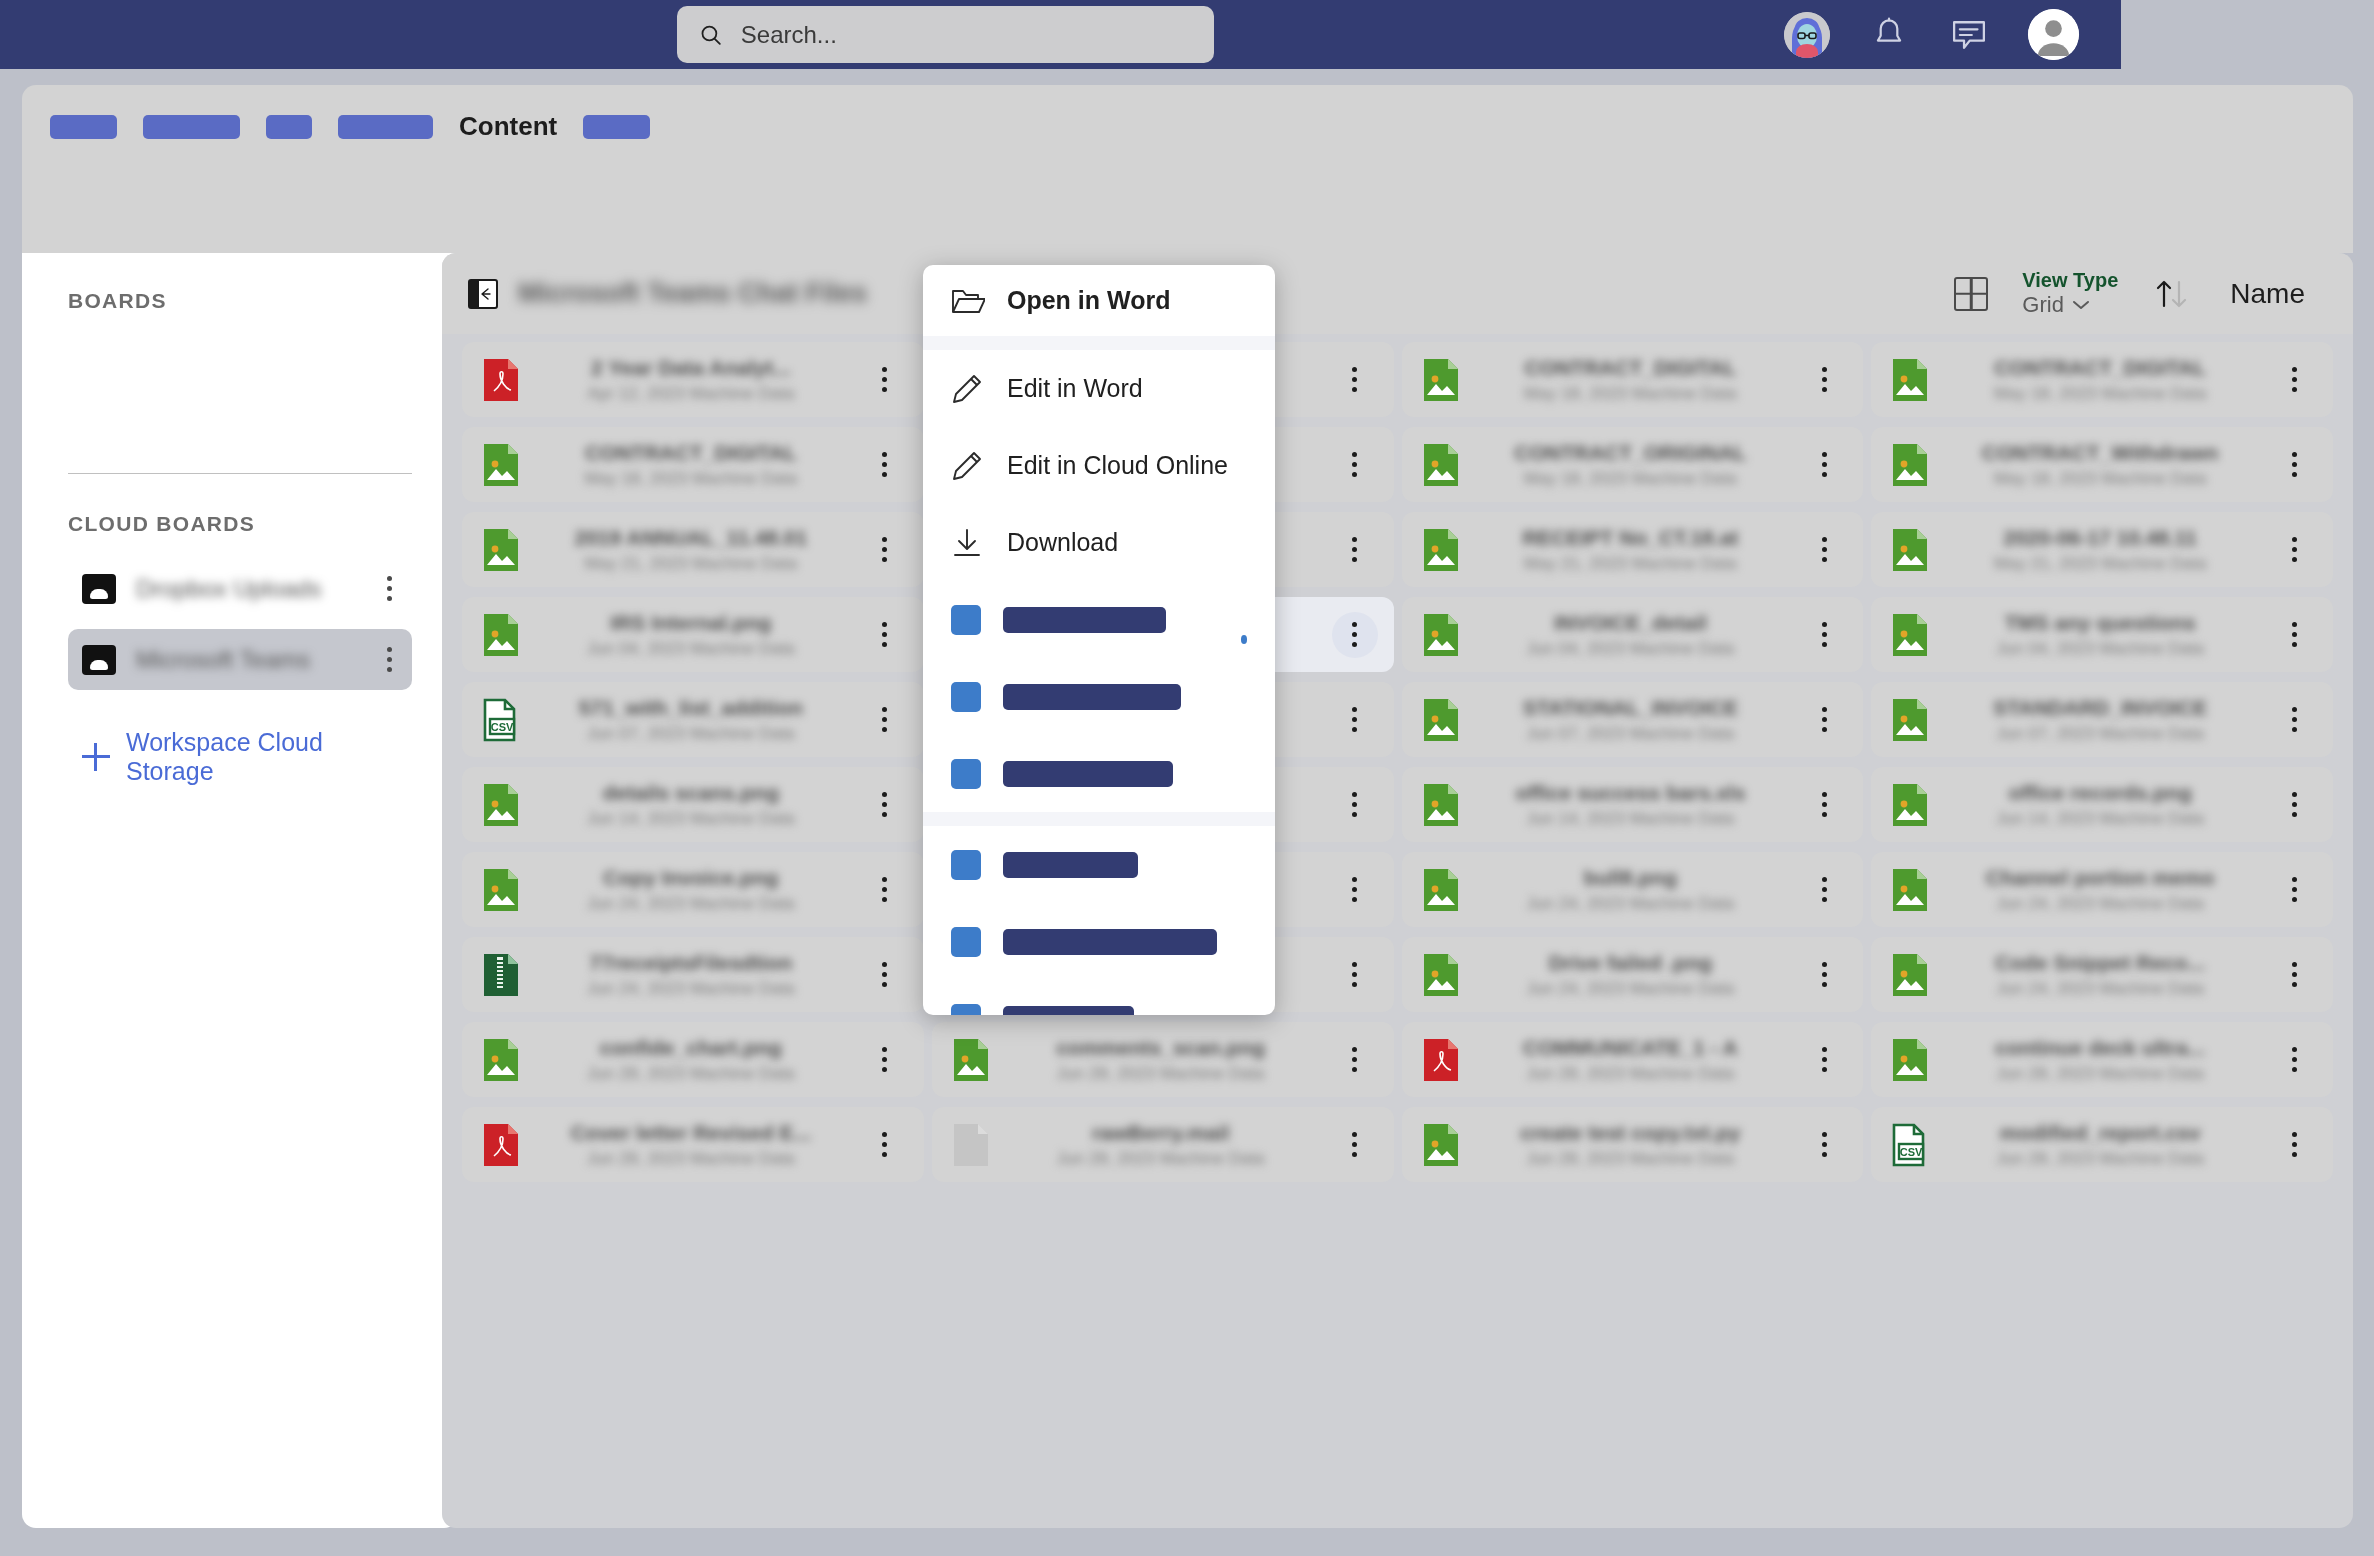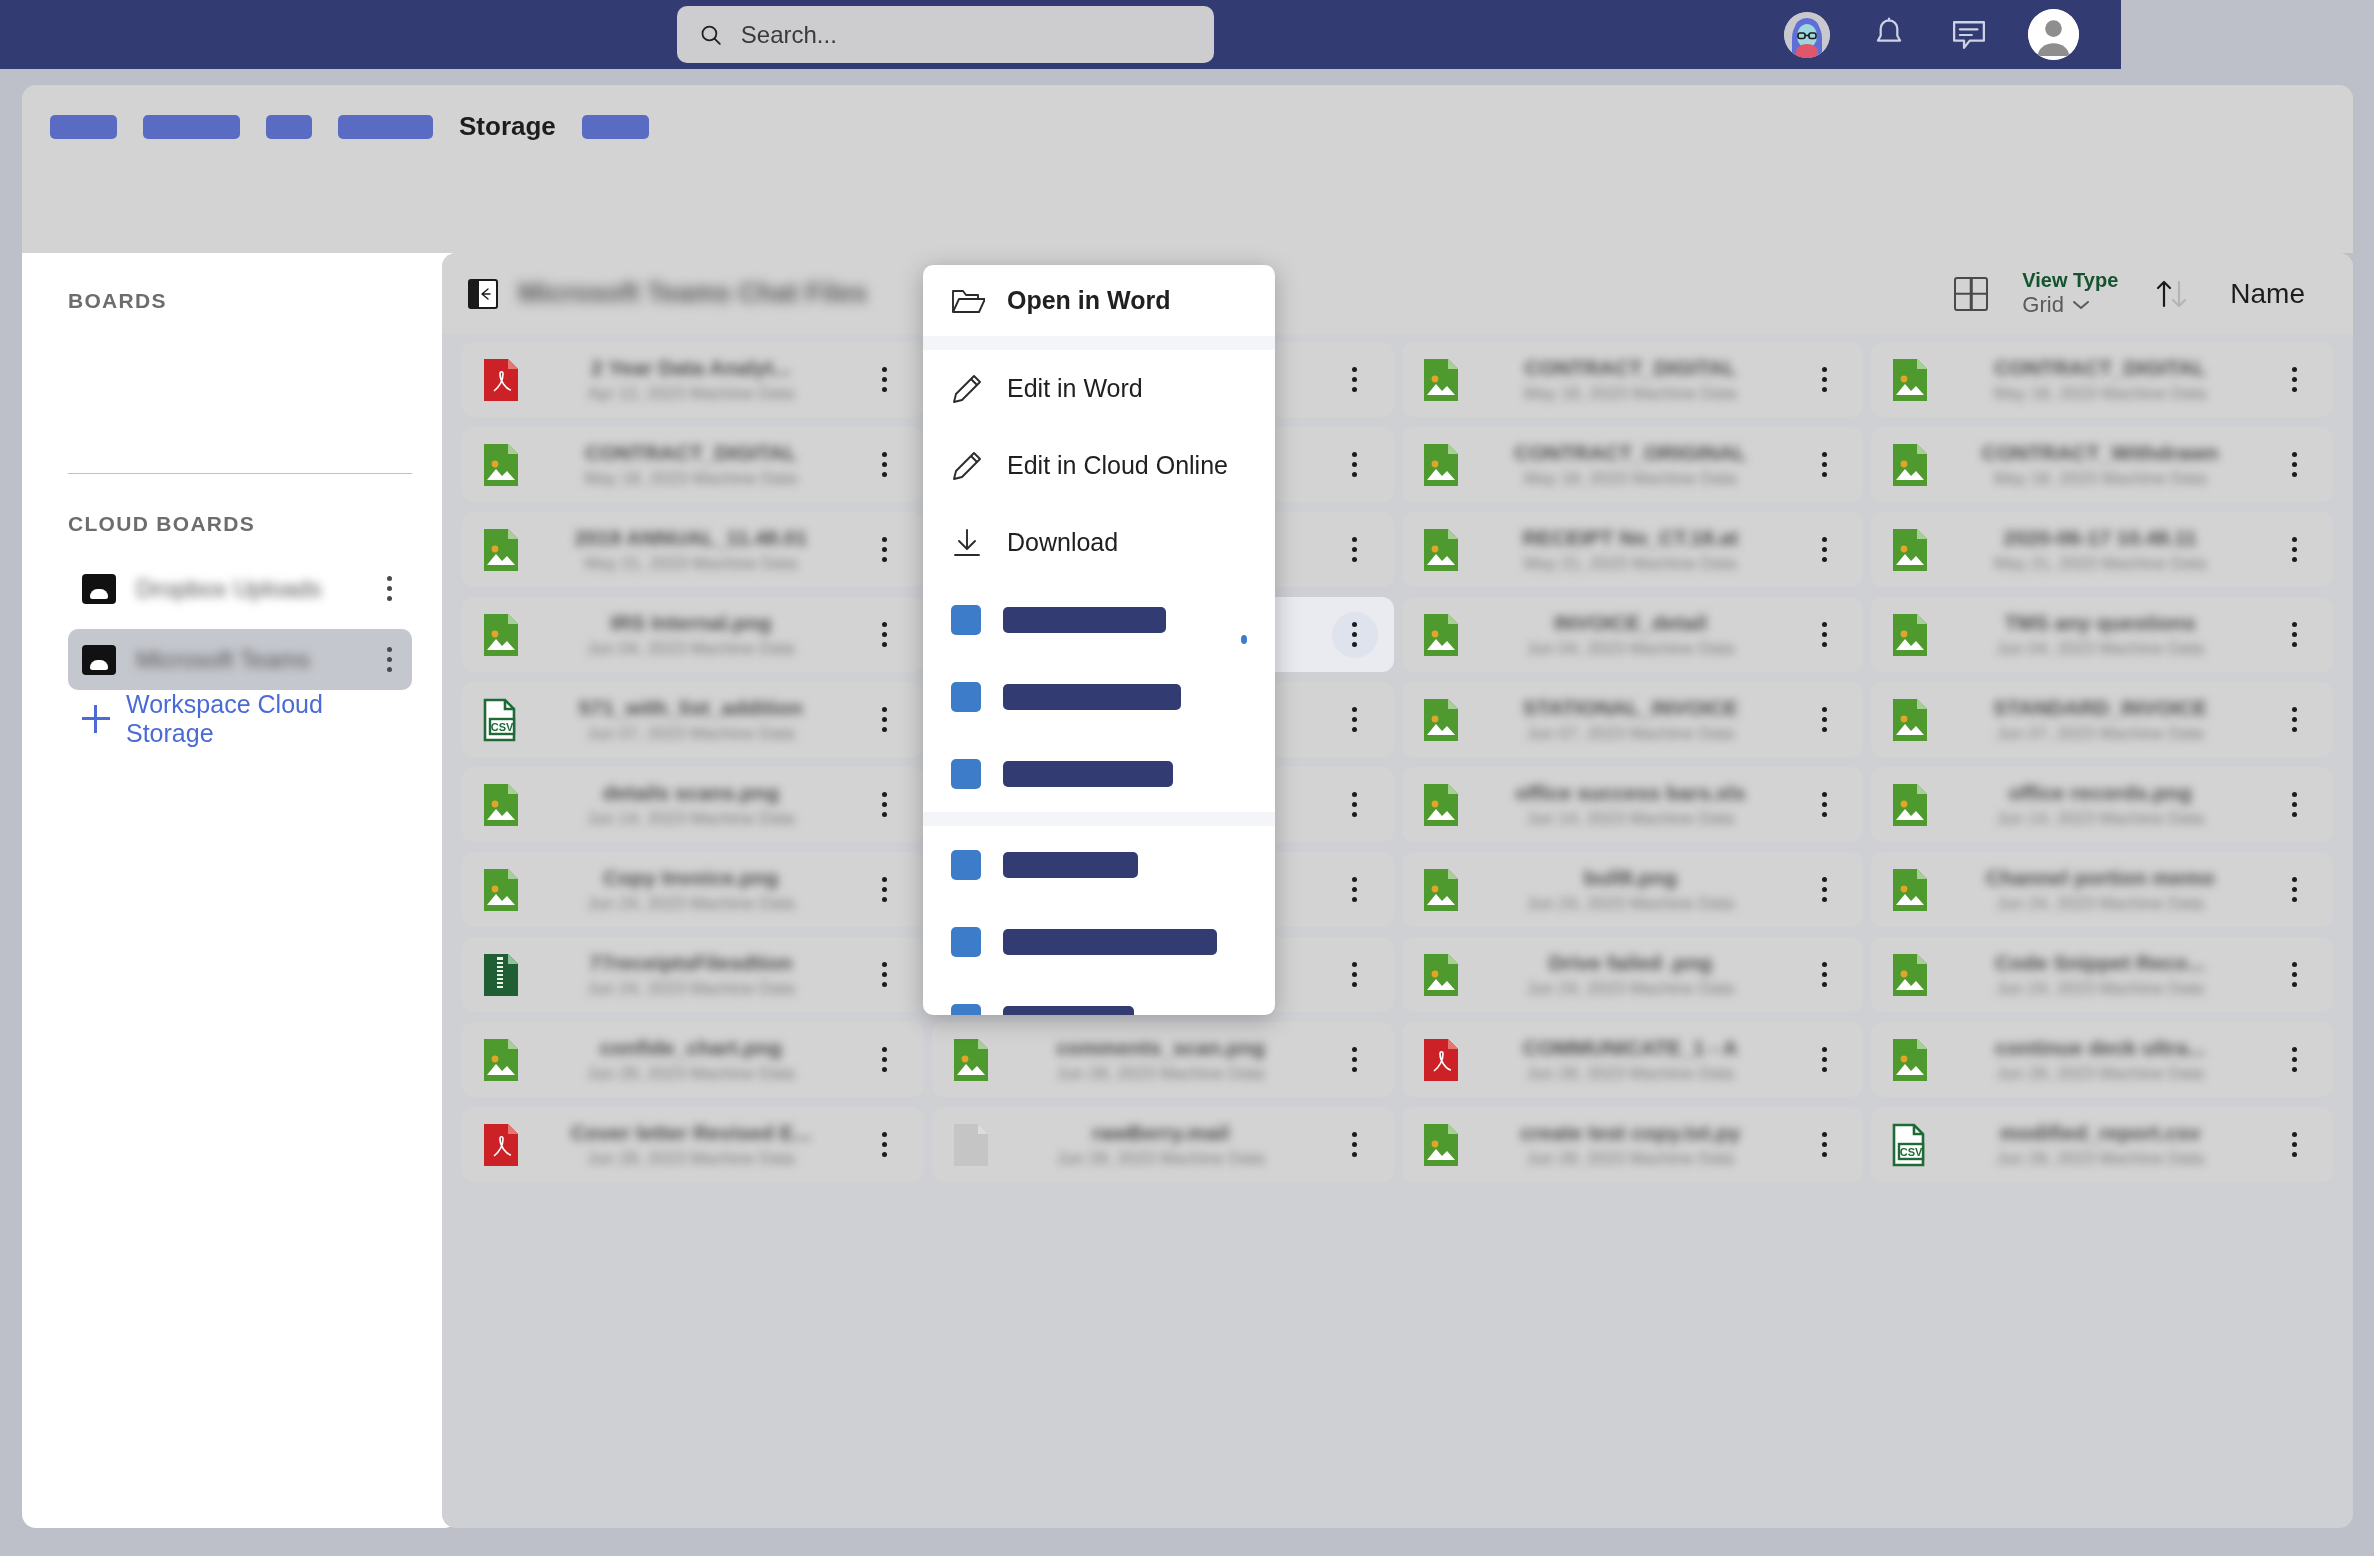--- a/index.html
+++ b/index.html
@@ -83,21 +83,21 @@
     position: relative; flex: 0 0 auto;
   }
   .folder-cloud::after {
     content: ''; position: absolute; left: 8px; bottom: 5px;
     width: 18px; height: 10px; background: #fff;
     border-radius: 9px 9px 3px 3px;
   }
   .blur-label { filter: blur(5px); color: #555; font-size: 24px; white-space: nowrap; }
   .add-storage {
     display: flex; align-items: center; gap: 16px;
-    padding-left: 14px;
+    margin-top: 38px; padding-left: 14px;
     color: #4a6bd6; font-size: 25px; font-weight: 500;
   }
   .plus {
     width: 28px; height: 28px; position: relative; flex: 0 0 auto;
   }
   .plus::before, .plus::after {
     content: ''; position: absolute; background: #4a6bd6;
   }
   .plus::before { left: 0; top: 12px; width: 28px; height: 3px; }
   .plus::after { top: 0; left: 12px; height: 28px; width: 3px; }
@@ -235,21 +235,21 @@
     </div>
   </div>
 </div>
 
 <div class="ws-header">
   <div class="ws-tabs">
     <div class="redact" style="width:67px"></div>
     <div class="redact" style="width:97px"></div>
     <div class="redact" style="width:46px"></div>
     <div class="redact" style="width:95px"></div>
-    <div class="tab-active">Storage</div>
+    <div class="tab-active">Content</div>
     <div class="redact" style="width:67px"></div>
   </div>
 </div>
 
 <div class="sidebar">
   <div class="side-head">BOARDS</div>
   <div class="side-divider"></div>
   <div class="side-head" style="margin-top:38px">CLOUD BOARDS</div>
 
   <div style="margin-top:22px">

